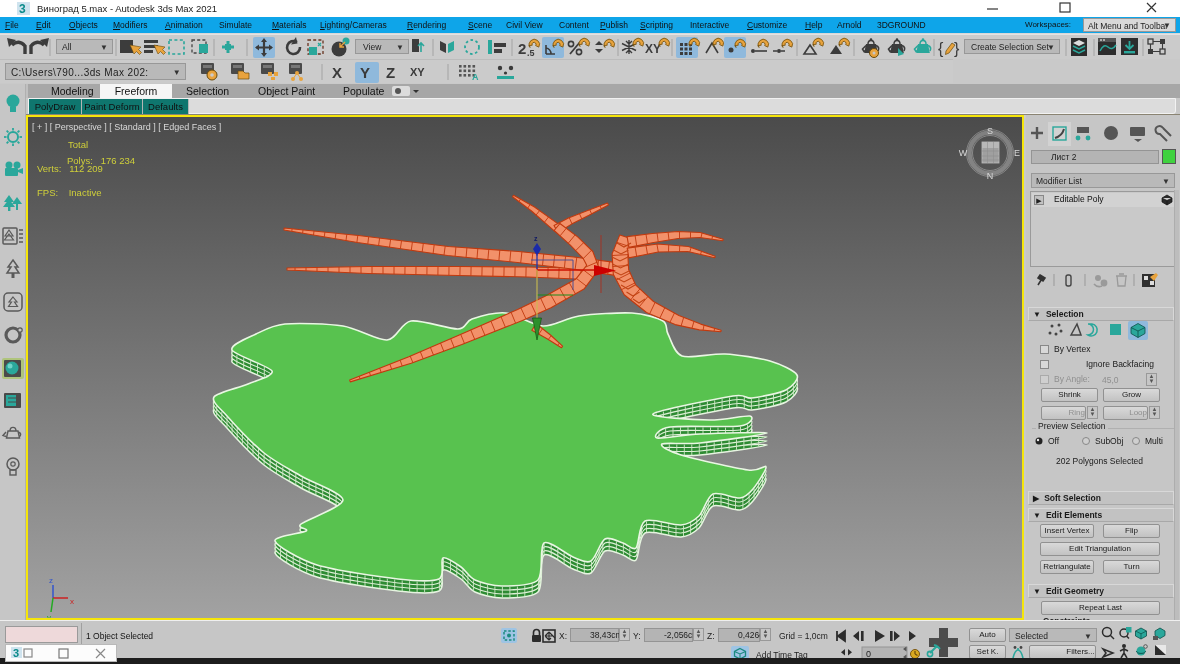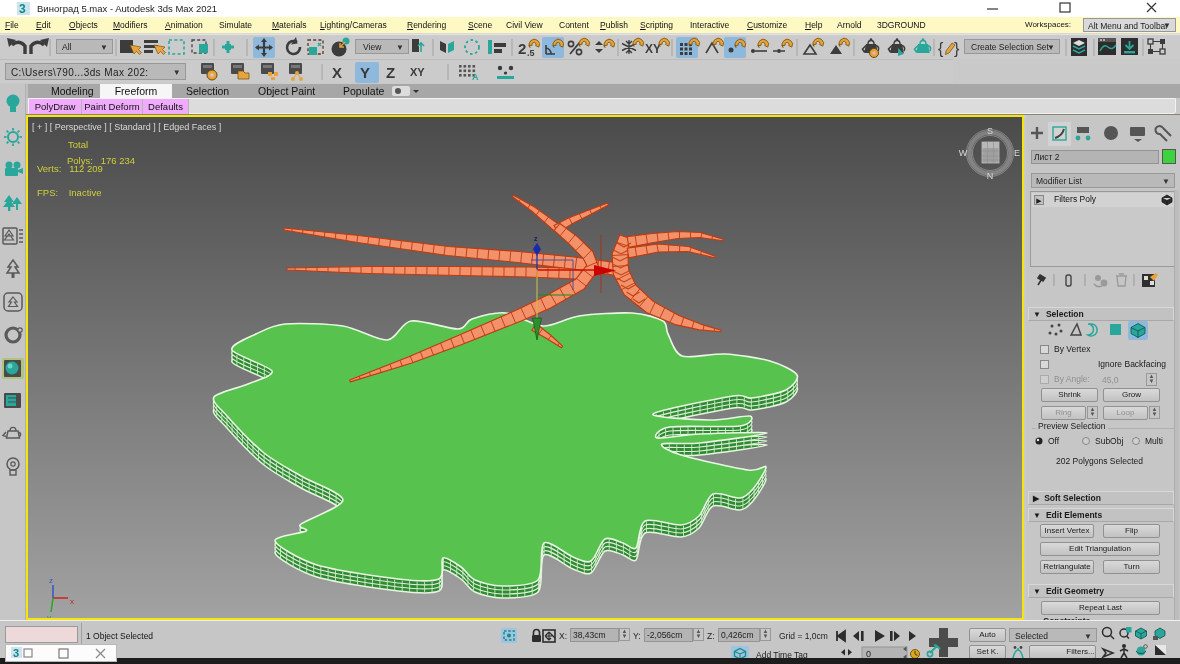--- a/index.html
+++ b/index.html
@@ -3,56 +3,56 @@
 <meta charset="utf-8">
 <style>
 * { margin:0; padding:0; box-sizing:border-box; }
 html,body { width:1180px; height:664px; overflow:hidden; }
 #app { position:relative; width:1180px; height:664px; background:#c9c9c9; font-family:"Liberation Sans",sans-serif; }
 .abs { position:absolute; }
 
 #titlebar { left:0; top:0; width:1180px; height:17px; background:#ffffff; }
 #titlebar .ttl { left:37px; top:3px; font-size:9.5px; color:#222; }
 
-#menubar { left:0; top:17px; width:1180px; height:17px; background:#fef9c3; border-bottom:1px solid #d8d8d8; }
+#menubar { left:0; top:17px; width:1180px; height:17px; background:#0ea5e9; border-bottom:1px solid #d8d8d8; }
 .mi { position:absolute; top:3px; font-size:8.5px; color:#111; }
 .mi u { text-decoration:underline; }
 
 #tb1 { left:0; top:34px; width:1180px; height:25px; background:#cbcbcb; border-top:1px solid #e3e3e3; }
 #tb2 { left:0; top:59px; width:953px; height:24px; background:#cbcbcb; border-top:1px solid #bcbcbc; }
 .dd { position:absolute; background:#b9b9b9; border:1px solid #989898; font-size:8.5px; color:#222; white-space:nowrap; overflow:hidden; padding-top:2px;}
 .dd .ar { position:absolute; right:4px; top:3px; font-size:8px; color:#333; }
 
 #ribtabs { left:28px; top:84px; width:1152px; height:14px; background:#a7a7a7; }
 #ribtabs:before{content:"";position:absolute;left:-28px;top:0;width:28px;height:14px;background:#c0c0c0;}
 .rtab { position:absolute; top:0px; font-size:10.5px; color:#111; height:14px; line-height:14px; padding:0 10px; }
 .rtab.active { background:#f6f6f6; }
 #ribsub { left:28px; top:98px; width:1148px; height:16px; background:#dcdcdc; border:1px solid #f2f2f2; border-radius:0 0 3px 0; }
-.rsub { position:absolute; top:0px; font-size:9.5px; color:#111; height:15px; line-height:15px; padding:0; text-align:center; border-right:1px solid #b5b5b5; background:#f0abfc;}
+.rsub { position:absolute; top:0px; font-size:9.5px; color:#111; height:15px; line-height:15px; padding:0; text-align:center; border-right:1px solid #b5b5b5; background:#0f766e;}
 #ribbelow { left:0; top:114px; width:1180px; height:4px; background:#cfcec7; border-top:1px solid #8a8473;}
 
 #lefttb { left:0; top:84px; width:26px; height:580px; background:#c6c6c6; border-right:1px solid #b0b0b0;}
 
 #vpwrap { left:26px; top:115px; width:998px; height:505px; border:2px solid #f5e50a; background:#4b4b4b; }
 #vpsvg { position:absolute; left:0; top:0; }
 .vplabel { position:absolute; left:4px; top:5px; font-size:9px; color:#d8d8d8; }
 .vpstat { position:absolute; font-size:9.5px; color:#cfcf3a; }
 
 #rpanel { left:1026px; top:115px; width:154px; height:549px; background:#c6c6c6; }
 .rollhead { position:absolute; left:2px; width:146px; height:14px; font-size:8.5px; font-weight:bold; color:#1a1a1a; background:#c2c2c2; border:1px solid #d8d8d8; border-bottom-color:#a8a8a8; line-height:13px;}
 .rollhead .tri { font-size:8px; margin:0 5px 0 4px; }
 .btn { position:absolute; background:linear-gradient(#d9d9d9,#c2c2c2); border:1px solid #919191; border-radius:2px; font-size:8px; color:#1a1a1a; text-align:center; white-space:nowrap; overflow:hidden; line-height:12px;}
-.btn.dis { color:#8f8f8f; }
+.btn.dis { color:#8f8f8f;text-align:right; }
 .chk { position:absolute; width:9px; height:9px; background:#d8d8d8; border:1px solid #888; }
 .lbl { position:absolute; font-size:8.5px; color:#1a1a1a; }
 .lbl.dis { color:#8f8f8f; }
 .spin { position:absolute; width:11px; height:13px; background:#c6c6c6; border:1px solid #999; font-size:6px; color:#555; line-height:5px; text-align:center;}
 
 #statusbar { left:0; top:620px; width:1180px; height:40px; background:#c6c6c6; border-top:1px solid #efefef; }
-.sfield { position:absolute; background:#b4b4b4; border:1px solid #949494; font-size:8.5px; color:#222; padding:1px 2px 0; }
+.sfield { position:absolute; background:#b4b4b4; border:1px solid #949494; font-size:8.5px; color:#222; padding:1px 19px 0; }
 
 #taskbar { left:0; top:658px; width:1180px; height:6px; background:#1d1d1d; }
 #miniwin { left:5px; top:644px; width:112px; height:18px; background:#fcfcfc; border:1px solid #b9b9b9; }
 </style>
 </head>
 <body>
 <div id="app">
 
   <div id="titlebar" class="abs">
     <svg class="abs" style="left:17px;top:2px" width="14" height="13">
@@ -585,21 +585,21 @@
         <path d="M108 17 l4 3 4-3z" fill="#555"></path>
       <path d="M137 6 l8 8 m-8-8 a4 4 0 1 0 -3 6 l7 7" stroke="#555" stroke-width="2" fill="none"></path>
     </svg>
 
     <div class="sfield" style="left:5px;top:35px;width:128px;height:14px;">Лист 2</div>
     <div class="abs" style="left:136px;top:34px;width:14px;height:15px;background:#3fd23f;border:1px solid #555;"></div>
 
     <div class="dd" style="left:5px;top:58px;width:144px;height:15px;padding-left:4px;">Modifier List<span class="ar">▼</span></div>
 
     <div class="abs" style="left:4px;top:76px;width:146px;height:76px;background:#c9c9c9;border:1px solid #9a9a9a;">
-      <div class="abs" style="left:1px;top:1px;width:143px;height:14px;background:#d2d2d2;font-size:8.5px;color:#111;padding-left:22px;padding-top:1px;">Filters Poly</div>
+      <div class="abs" style="left:1px;top:1px;width:143px;height:14px;background:#d2d2d2;font-size:8.5px;color:#111;padding-left:22px;padding-top:1px;">Editable Poly</div>
       <div class="abs" style="left:3px;top:3px;width:10px;height:10px;background:#c2c2c2;border:1px solid #888;font-size:7px;line-height:10px;text-align:center;color:#222;">▶</div>
       <svg class="abs" style="right:2px;top:2px" width="12" height="12">
           <path d="M6 1 L11 4 11 8 6 11 1 8 1 4 Z M1 4 L6 6.5 11 4 M6 6.5 V11" fill="#2b2b2b" stroke="#111" stroke-width=".7"></path>
         </svg>
     </div>
 
     <svg class="abs" style="left:4px;top:156px" width="146" height="18">
       <path d="M8 14 L13 6 M10 4 l5 3 -2 3 -5 -3z" stroke="#333" stroke-width="1.6" fill="#333"></path>
       <line x1="24" y1="3" x2="24" y2="15" stroke="#999"></line>
       <rect x="36" y="4" width="5" height="11" rx="2" fill="none" stroke="#444" stroke-width="1.4"></rect>
@@ -627,21 +627,21 @@
       <path d="M25 14 L31 3 L35 14 Z" fill="none" stroke="#444" stroke-width="1.5"></path>
       <path d="M46 3 a6 6 0 1 1 -4 11 a5 5 0 0 0 0 -11 z" fill="none" stroke="#2aa79b" stroke-width="1.5"></path>
       <rect x="64" y="3" width="11" height="11" fill="#2aa79b"></rect>
       <rect x="82" y="0" width="20" height="19" rx="2" fill="#8fb9dc"></rect>
       <path d="M92 2.5 L99 6.5 L99 12.5 L92 16.5 L85 12.5 L85 6.5 Z" fill="#2aa79b" stroke="#0c4f49" stroke-width="0.8"></path>
       <path d="M85 6.5 L92 10 L99 6.5 M92 10 V16.5" stroke="#0c4f49" stroke-width="0.8" fill="none"></path>
     </svg>
     <div class="chk" style="left:14px;top:230px;"></div>
       <div class="lbl" style="left:28px;top:229px;">By Vertex</div>
     <div class="chk" style="left:14px;top:245px;"></div>
-      <div class="lbl" style="left:24px;top:244px;padding-left:48px;">Ignore Backfacing</div>
+      <div class="lbl" style="left:12px;top:244px;padding-left:48px;">Ignore Backfacing</div>
     <div class="chk" style="left:14px;top:260px;background:#cfcfcf;border-color:#aaa;"></div>
       <div class="lbl dis" style="left:28px;top:259px;">By Angle:</div>
     <div class="lbl dis" style="left:76px;top:260px;">45,0</div>
     <div class="spin" style="left:120px;top:258px;">▲<br>▼</div>
     <div class="btn" style="left:15px;top:273px;width:57px;height:14px;">Shrink</div>
     <div class="btn" style="left:77px;top:273px;width:57px;height:14px;">Grow</div>
     <div class="btn dis" style="left:15px;top:291px;width:45px;height:14px;">Ring</div>
     <div class="spin" style="left:61px;top:291px;">▲<br>▼</div>
     <div class="btn dis" style="left:77px;top:291px;width:45px;height:14px;">Loop</div>
     <div class="spin" style="left:123px;top:291px;">▲<br>▼</div>

